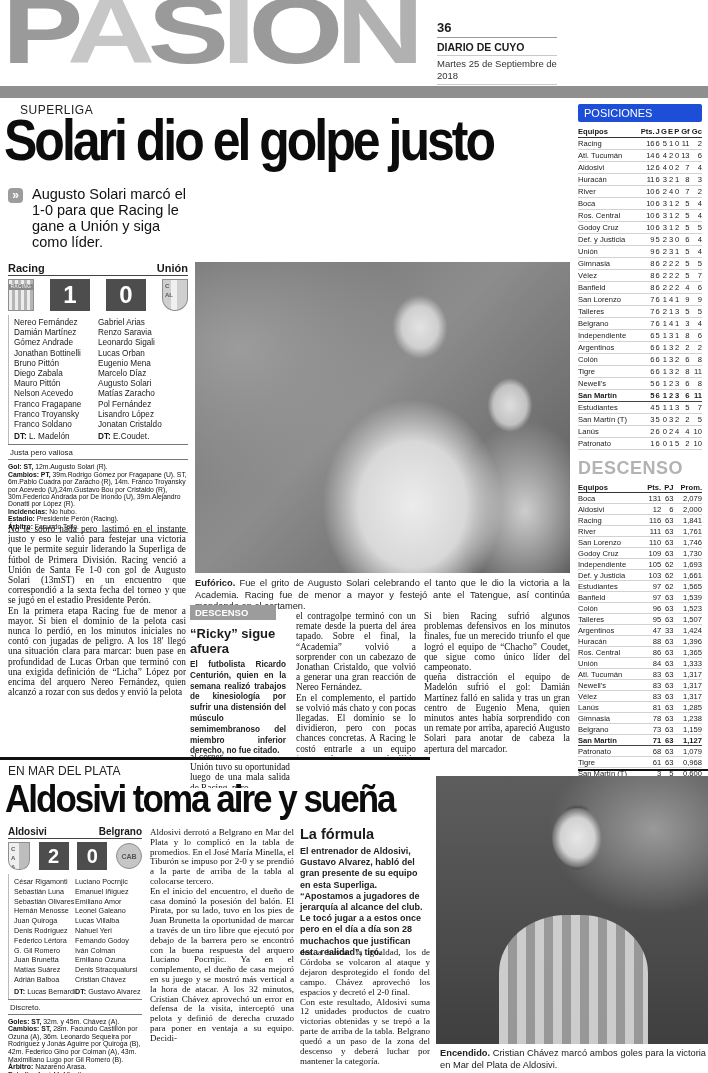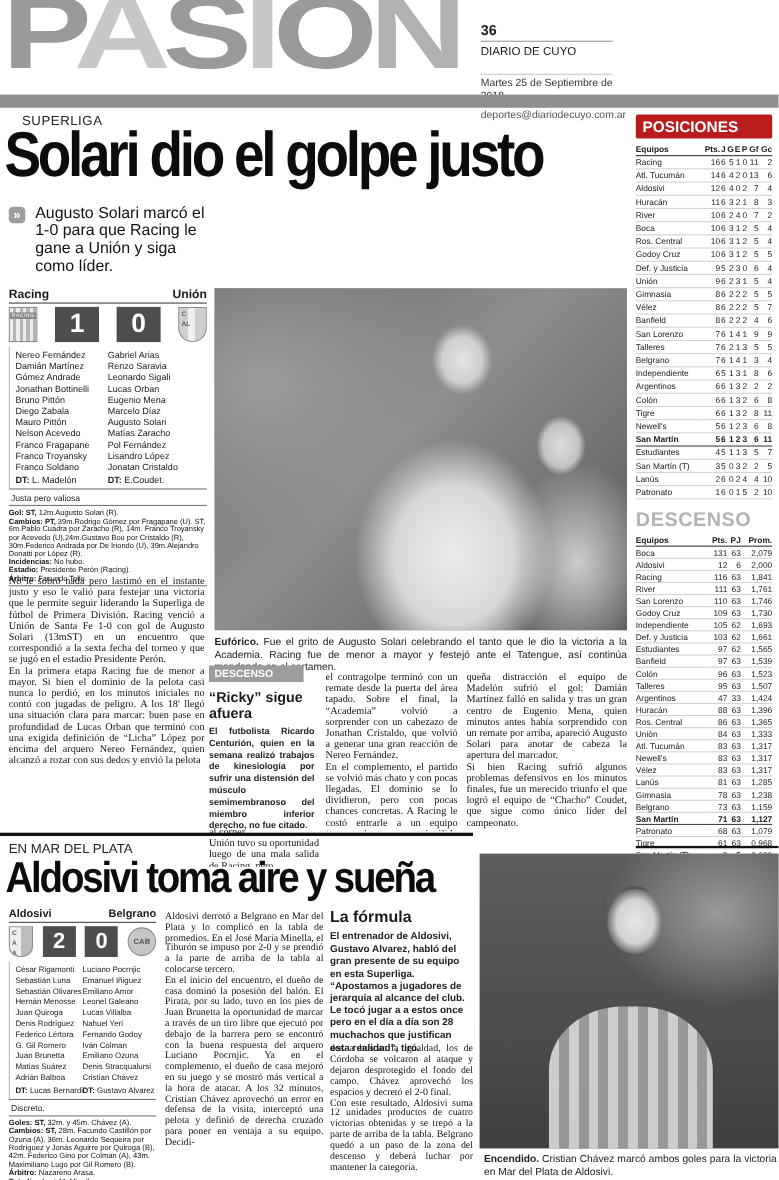--- a/index.html
+++ b/index.html
@@ -9,21 +9,21 @@
 
   
   .masthead{position:absolute;left:2px;top:-18px;height:104px;font-weight:bold;
             font-size:100px;letter-spacing:-6px;line-height:1;
             transform:scale(1.22,0.95);transform-origin:left top;white-space:nowrap;}
   .masthead span:nth-child(odd){color:#9a9a9a;}
   .masthead span:nth-child(even){color:#c7c7c7;}
   .masthead span:last-child{color:#b1b1b1;}
   .paperinfo{position:absolute;left:437px;top:22px;width:120px;font-size:9.5px;line-height:12px;}
   .paperinfo .pagenum{font-size:13px;font-weight:bold;border-bottom:1px solid #9a9a9a;padding-bottom:3px;margin-bottom:3px;}
-  .paperinfo .pname{font-weight:normal;font-size:10.5px;border-bottom:1px solid #c9c9c9;padding-bottom:14px;margin-bottom:2px;}
+  .paperinfo .pname{font-weight:bold;font-size:10.5px;border-bottom:1px solid #c9c9c9;padding-bottom:2px;margin-bottom:2px;}
   .paperinfo .pdate{border-bottom:1px solid #c9c9c9;padding-bottom:2px;margin-bottom:2px;color:#333;}
   .paperinfo .pmail{color:#555;}
   .grayband{position:absolute;left:0;top:86px;width:708px;height:12px;background:#8f8f8f;}
 
   
   .kicker1{position:absolute;left:8px;top:103px;font-size:12px;letter-spacing:.5px;color:#222;margin-left:12px;}
   .headline1{position:absolute;left:4px;top:112px;width:566px;font-size:50px;font-weight:bold;
              letter-spacing:-3px;line-height:1;transform:scaleY(1.15);transform-origin:left top;
              white-space:nowrap;color:#0c0c0c;}
   .lead{position:absolute;left:8px;top:186px;width:180px;font-size:14.5px;line-height:16px;color:#111;}
@@ -101,21 +101,21 @@
   .b2{left:300px;top:948px;width:130px;height:125px;font-size:9px;line-height:9.9px;}
 
   
   .ausente{position:absolute;left:190px;top:605px;width:96px;}
   .ausente .tag{background:#9c9c9c;color:#fff;font-weight:bold;font-size:9.5px;padding:2px 5px;width:86px;}
   .ausente .ttl{font-weight:bold;font-size:13px;margin:6px 0 4px;}
   .ausente .txt{font-weight:bold;font-size:8.2px;line-height:10.8px;color:#222;text-align:justify;}
 
   
   .side{position:absolute;left:578px;top:104px;width:124px;}
-  .sbar{background:#b91c1c;color:#fff;font-weight:bold;font-size:14px;padding:3px 6px;border-radius:2px;}
+  .sbar{background:#1d4ed8;color:#fff;font-weight:normal;font-size:11px;padding:3px 6px;border-radius:2px;}
   .stable{margin-top:4px;}
   table{width:100%;border-collapse:collapse;}
   .stable table{font-size:7.6px;}
   th,td{padding:1px 0;border-bottom:1px solid #d2d2d2;font-weight:normal;white-space:nowrap;}
   th{font-weight:bold;border-bottom:1px solid #333;}
   th:first-child,td:first-child{text-align:left;}
   th:not(:first-child),td:not(:first-child){text-align:right;}
   tr.hl td{font-weight:bold;border-top:1px solid #444;border-bottom:1px solid #444;}
   .desctitle{color:#b3b3b3;font-weight:bold;font-size:18px;letter-spacing:.5px;margin:8px 0 3px;}
   .dtable table{font-size:7.6px;}
@@ -231,22 +231,22 @@
   </div>
   <div class="bodycol c2" data-interactable="false">
       <p data-interactable="false">al córner.</p>
       <p data-interactable="false">Unión tuvo su oportunidad luego de una mala salida de Racing, pero</p>
     </div>
   <div class="bodycol c3" data-interactable="false">
       <p data-interactable="false">el contragolpe terminó con un remate desde la puerta del área tapado. Sobre el final, la “Academia” volvió a sorprender con un cabezazo de Jonathan Cristaldo, que volvió a generar una gran reacción de Nereo Fernández.</p>
       <p data-interactable="false">En el complemento, el partido se volvió más chato y con pocas llegadas. El dominio se lo dividieron, pero con pocas chances concretas. A Racing le costó entrarle a un equipo ‘tatengue’ que se mostró sólido en defensa y apostó al contragolpe. Sin embargo, en una pe-</p>
     </div>
   <div class="bodycol c4" data-interactable="false">
+      <p data-interactable="false">Si bien Racing sufrió algunos problemas defensivos en los minutos finales, fue un merecido triunfo el que logró el equipo de “Chacho” Coudet, que sigue como único líder del campeonato.</p>
       <p data-interactable="false">queña distracción el equipo de Madelón sufrió el gol: Damián Martínez falló en salida y tras un gran centro de Eugenio Mena, quien minutos antes había sorprendido con un remate por arriba, apareció Augusto Solari para anotar de cabeza la apertura del marcador.</p>
-      <p data-interactable="false">Si bien Racing sufrió algunos problemas defensivos en los minutos finales, fue un merecido triunfo el que logró el equipo de “Chacho” Coudet, que sigue como único líder del campeonato.</p>
     </div>
 
   <div class="side" data-interactable="false">
     <div class="sbar" data-interactable="false">POSICIONES</div>
     <div class="stable" data-interactable="false">
         <table data-interactable="false">
           <thead>
             <tr data-interactable="false">
               <th data-interactable="false">Equipos</th>
               <th data-interactable="false">Pts.</th>

